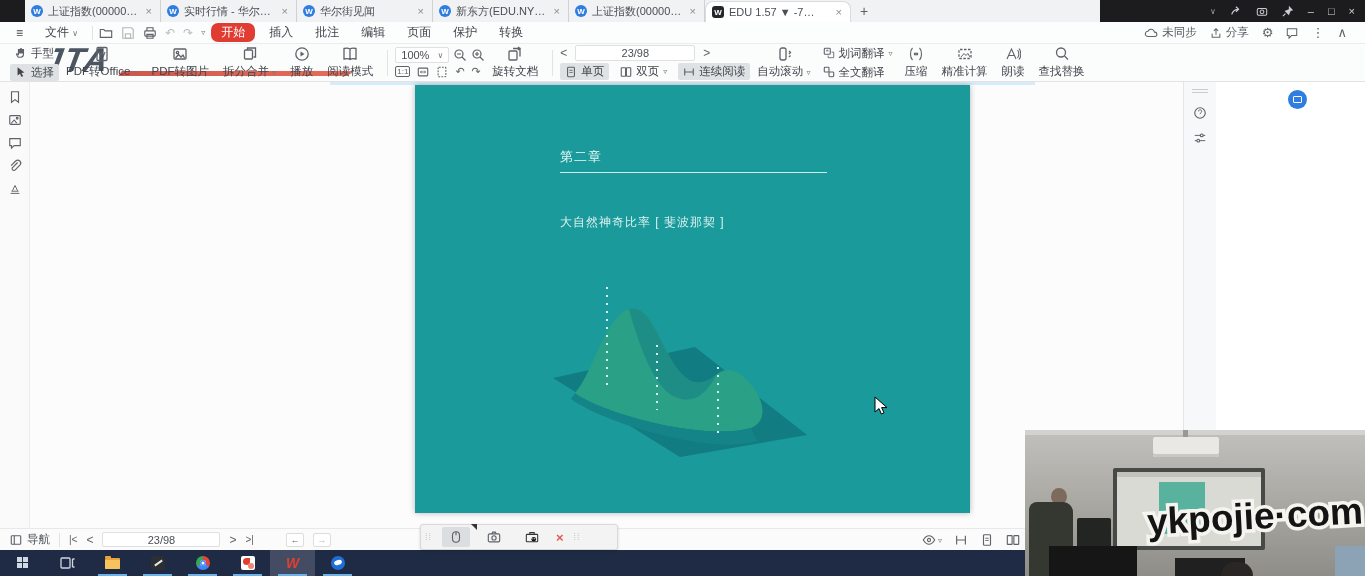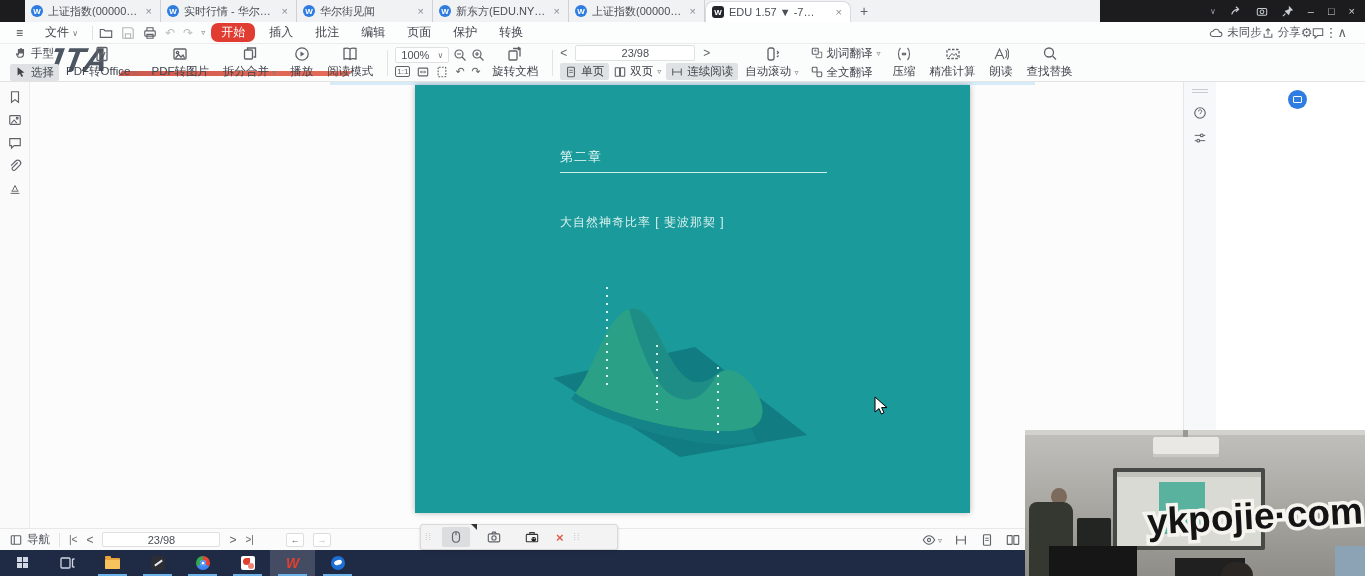--- a/index.html
+++ b/index.html
@@ -22,21 +22,21 @@
   .titlebar-dark svg { display:block; }
   .winctl { font-size:11px; color:#d4d6da; }
 
   
   .menubar { position:absolute; left:0; top:22px; width:1365px; height:22px; background:#fcfdfd; border-bottom:1px solid #ececec; display:flex; align-items:center; padding:0 8px; gap:6px; }
   .menubar .mi { color:#40454c; font-size:12px; padding:0 8px; }
   .menubar .mi.pill { background:#e13c31; color:#fff; border-radius:7px; padding:1px 10px; }
   .mb-sep { width:1px; height:14px; background:#e2e2e2; }
   .quickicons { display:flex; align-items:center; gap:8px; color:#6a6e74; }
   .searchbox { display:flex; align-items:center; gap:6px; margin-left:18px; width:270px; color:#9aa0a6; font-size:11.5px; }
-  .menubar-right { margin-left:auto; display:flex; align-items:center; color:#555a60; padding-right:10px; }
+  .menubar-right { margin-left:auto; display:flex; align-items:center; gap:13px; color:#555a60; padding-right:10px; }
   .menubar-right .lbl { font-size:11.5px; }
   .glyph-ic { font-size:13px; color:#5f6368; }
 
   
   .toolbar { position:absolute; left:0; top:44px; width:1365px; height:38px; background:#fbfcfc; border-bottom:1px solid #e3e3e3; display:flex; align-items:center; padding-left:10px; }
   .toolbar > * { position:relative; z-index:2; }
   .tstack { display:flex; flex-direction:column; justify-content:center; gap:2px; }
   .trow { display:flex; align-items:center; gap:4px; }
   .smbtn { display:flex; align-items:center; gap:4px; font-size:11.5px; color:#40454c; padding:1px 5px; border-radius:2px; }
   .smbtn.on { background:#dfe2e5; }
@@ -335,21 +335,21 @@
     </div>
 
     <span class="tsep"></span>
 
     <div class="tstack">
       <div class="trow" style="gap:8px">
         <span style="color:#5f6368">&lt;</span>
         <span class="pageinput">23/98</span>
         <span style="color:#5f6368">&gt;</span>
       </div>
-      <div class="trow" style="gap:0">
+      <div class="trow" style="gap:6px">
         <span class="smbtn on">
           <svg class="ic12 oic" viewBox="0 0 14 14">
               <rect x="3" y="1.5" width="8" height="11" rx="1"></rect>
               <path d="M5 5h4M5 7.5h4" stroke-width="1"></path>
             </svg>
           <span>单页</span>
         </span>
         <span class="smbtn">
           <svg class="ic12 oic" viewBox="0 0 14 14">
               <rect x="1.5" y="2" width="5" height="10" rx="0.5"></rect>

